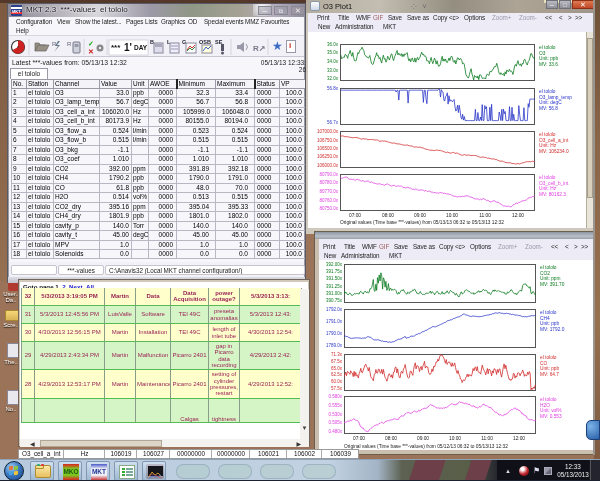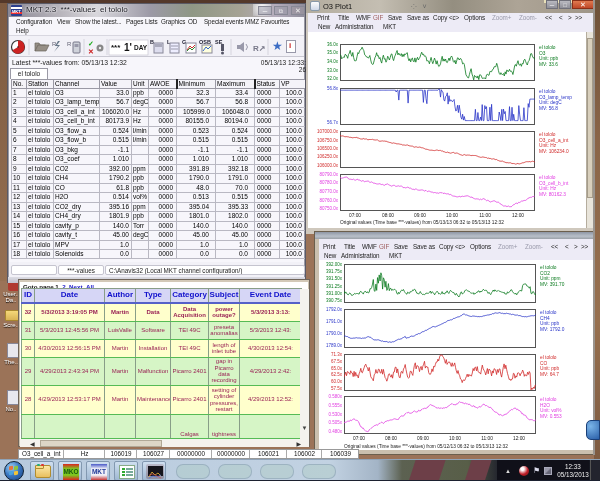--- a/index.html
+++ b/index.html
@@ -521,29 +521,20 @@
             <colgroup>
               <col style="width:13px">
               <col style="width:70px">
               <col style="width:31px">
               <col style="width:35px">
               <col style="width:38px">
               <col style="width:31px">
               <col style="width:62px">
             </colgroup>
             <tbody>
-              <tr style="height:15px;background:#d6d6f6;">
-                <td style="border:1px solid #889e88;border-bottom:2px solid #5560c8;color:#1111cc;font-weight:bold;font-size:8px;text-align:center;overflow:hidden;white-space:nowrap;">ID</td>
-                <td style="border:1px solid #889e88;border-bottom:2px solid #5560c8;color:#1111cc;font-weight:bold;font-size:8px;text-align:center;overflow:hidden;white-space:nowrap;">Date</td>
-                <td style="border:1px solid #889e88;border-bottom:2px solid #5560c8;color:#1111cc;font-weight:bold;font-size:8px;text-align:center;overflow:hidden;white-space:nowrap;">Author</td>
-                <td style="border:1px solid #889e88;border-bottom:2px solid #5560c8;color:#1111cc;font-weight:bold;font-size:8px;text-align:center;overflow:hidden;white-space:nowrap;">Type</td>
-                <td style="border:1px solid #889e88;border-bottom:2px solid #5560c8;color:#1111cc;font-weight:bold;font-size:8px;text-align:center;overflow:hidden;white-space:nowrap;">Category</td>
-                <td style="border:1px solid #889e88;border-bottom:2px solid #5560c8;color:#1111cc;font-weight:bold;font-size:8px;text-align:center;overflow:hidden;white-space:nowrap;">Subject</td>
-                <td style="border:1px solid #889e88;border-bottom:2px solid #5560c8;color:#1111cc;font-weight:bold;font-size:8px;text-align:center;overflow:hidden;white-space:nowrap;">Event Date</td>
-              </tr>
               <tr style="height:18px;background:#ffffcc;color:#992255;font-weight:bold;">
                 <td style="border-left:1px solid #889e88;border-right:1px solid #889e88;border-bottom:1.5px solid #55bb55;text-align:center;padding:0 1px;overflow:hidden;vertical-align:middle;">32</td>
                 <td style="border-left:1px solid #889e88;border-right:1px solid #889e88;border-bottom:1.5px solid #55bb55;text-align:center;padding:0 1px;overflow:hidden;vertical-align:middle;">5/3/2013 3:19:05 PM</td>
                 <td style="border-left:1px solid #889e88;border-right:1px solid #889e88;border-bottom:1.5px solid #55bb55;text-align:center;padding:0 1px;overflow:hidden;vertical-align:middle;">Martin</td>
                 <td style="border-left:1px solid #889e88;border-right:1px solid #889e88;border-bottom:1.5px solid #55bb55;text-align:center;padding:0 1px;overflow:hidden;vertical-align:middle;">Data</td>
                 <td style="border-left:1px solid #889e88;border-right:1px solid #889e88;border-bottom:1.5px solid #55bb55;text-align:center;padding:0 1px;overflow:hidden;vertical-align:middle;">Data Acquisition</td>
                 <td style="border-left:1px solid #889e88;border-right:1px solid #889e88;border-bottom:1.5px solid #55bb55;text-align:center;padding:0 1px;overflow:hidden;vertical-align:middle;">power outage?</td>
                 <td style="border-left:1px solid #889e88;border-right:1px solid #889e88;border-bottom:1.5px solid #55bb55;text-align:center;padding:0 1px;overflow:hidden;vertical-align:middle;">5/3/2013 3:13:</td>
               </tr>
               <tr style="height:18px;background:#d6f5c6;color:#992255;font-weight:normal;">

